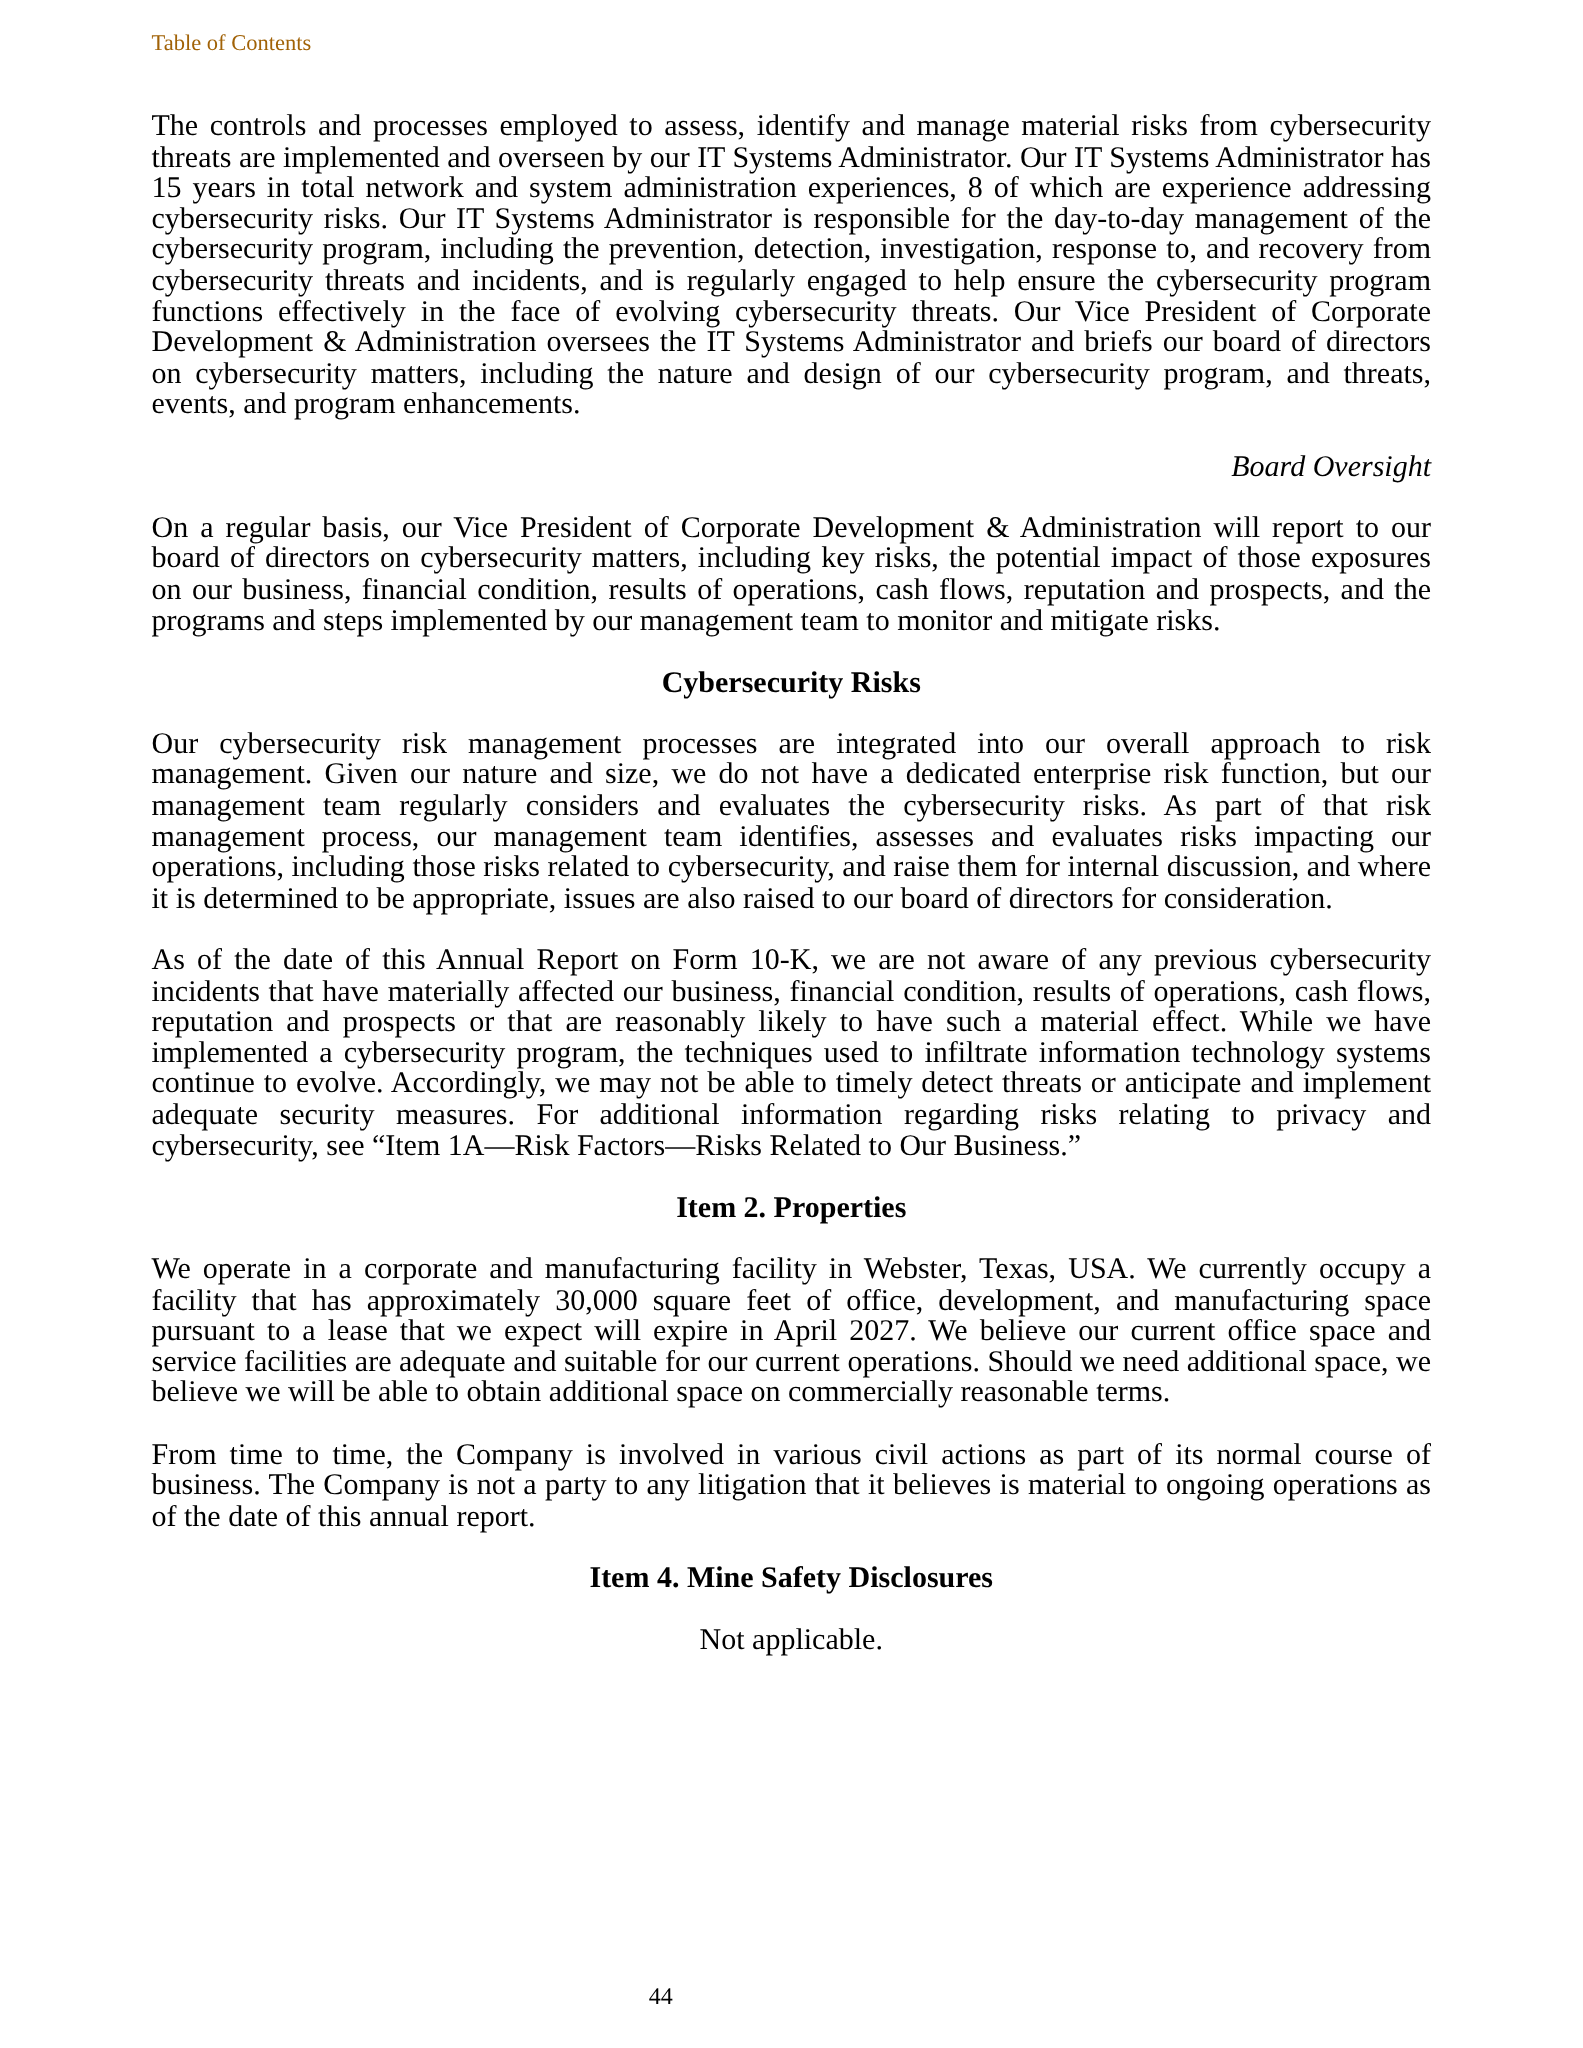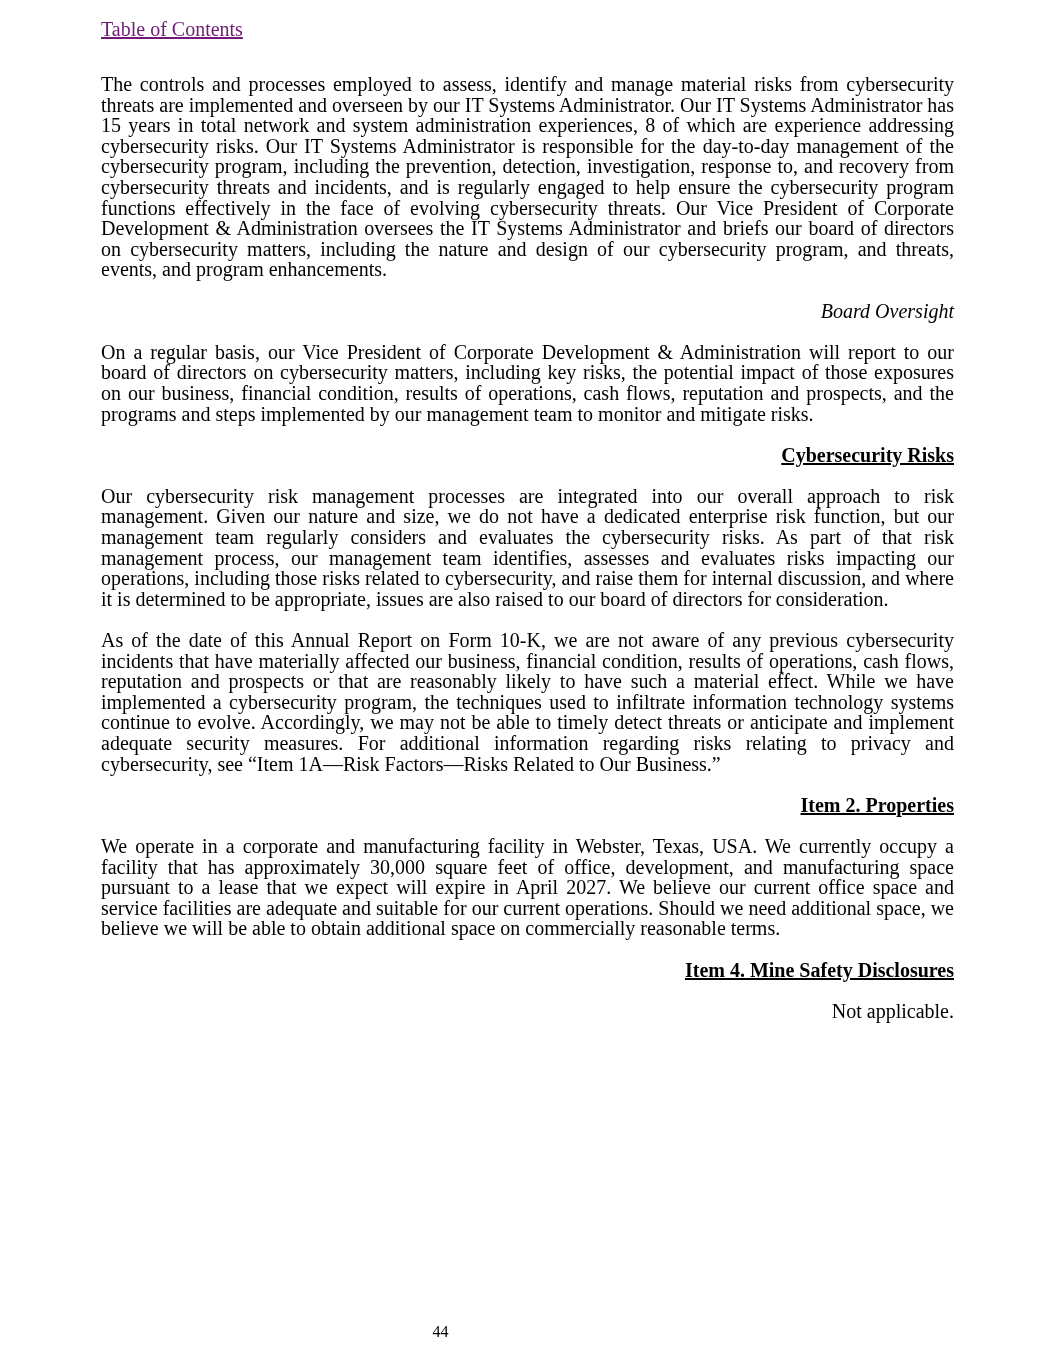--- a/index.html
+++ b/index.html
@@ -18,48 +18,46 @@
   .page {
     position: absolute;
     left: 101px;
     top: 0;
     width: 853px;
   }
   .toc-link {
     position: absolute;
     left: 0;
     top: 19px;
-    font-size: 20px;
+    font-size: 15px;
     line-height: 20px;
-    color: #701a75;
-    text-decoration: underline;
+    color: #a16207;
     cursor: pointer;
   }
   .content {
     position: absolute;
     left: 0;
     top: 74px;
     width: 853px;
   }
   p {
     margin: 0 0 20.6px 0;
     font-size: 20px;
     line-height: 20.6px;
     text-align: justify;
   }
   p.heading {
     font-weight: bold;
-    text-align: right;
-    text-decoration: underline;
+    text-align: center;
   }
   p.subheading {
     font-style: italic;
     text-align: right;
   }
-  p.plain-left { text-align: right; }
+  p.plain-left { text-align: center; }
   .page-number {
     position: absolute;
     left: 0;
     width: 881px;
     top: 1322px;
     text-align: center;
     font-size: 16px;
     line-height: 20px;
   }
 </style>
@@ -75,19 +73,20 @@
     <p class="subheading">Board Oversight</p>
     <p>On a regular basis, our Vice President of Corporate Development &amp; Administration will report to our board of directors on cybersecurity matters, including key risks, the potential impact of those exposures on our business, financial condition, results of operations, cash flows, reputation and prospects, and the programs and steps implemented by our management team to monitor and mitigate risks.</p>
 
     <p class="heading">Cybersecurity Risks</p>
     <p>Our cybersecurity risk management processes are integrated into our overall approach to risk management. Given our nature and size, we do not have a dedicated enterprise risk function, but our management team regularly considers and evaluates the cybersecurity risks. As part of that risk management process, our management team identifies, assesses and evaluates risks impacting our operations, including those risks related to cybersecurity, and raise them for internal discussion, and where it is determined to be appropriate, issues are also raised to our board of directors for consideration.</p>
     <p>As of the date of this Annual Report on Form 10-K, we are not aware of any previous cybersecurity incidents that have materially affected our business, financial condition, results of operations, cash flows, reputation and prospects or that are reasonably likely to have such a material effect. While we have implemented a cybersecurity program, the techniques used to infiltrate information technology systems continue to evolve. Accordingly, we may not be able to timely detect threats or anticipate and implement adequate security measures. For additional information regarding risks relating to privacy and cybersecurity, see “Item 1A—Risk Factors—Risks Related to Our Business.”</p>
 
     <p class="heading">Item 2. Properties</p>
     <p>We operate in a corporate and manufacturing facility in Webster, Texas, USA. We currently occupy a facility that has approximately 30,000 square feet of office, development, and manufacturing space pursuant to a lease that we expect will expire in April 2027. We believe our current office space and service facilities are adequate and suitable for our current operations. Should we need additional space, we believe we will be able to obtain additional space on commercially reasonable terms.</p>
 
+    <p>From time to time, the Company is involved in various civil actions as part of its normal course of business. The Company is not a party to any litigation that it believes is material to ongoing operations as of the date of this annual report.</p>
 
     <p class="heading">Item 4. Mine Safety Disclosures</p>
     <p class="plain-left">Not applicable.</p>
   </div>
 </div>
 
 <div class="page-number">44</div>
 
 </body></html>

